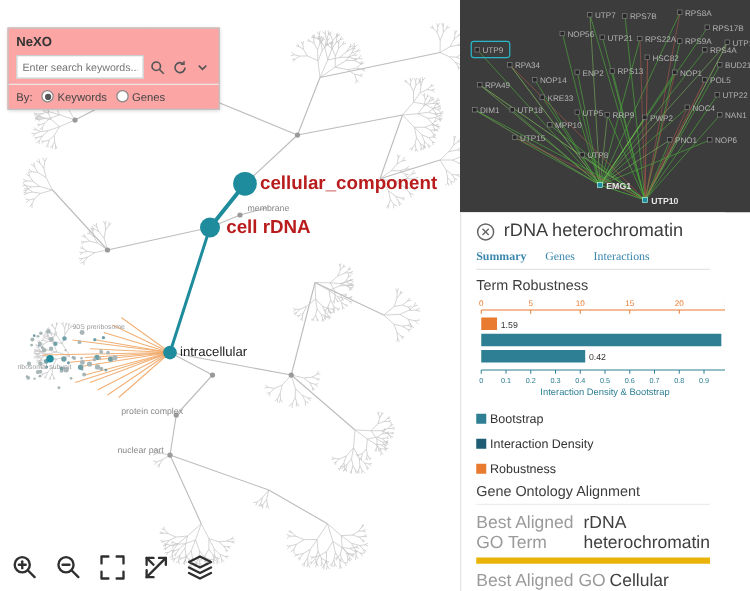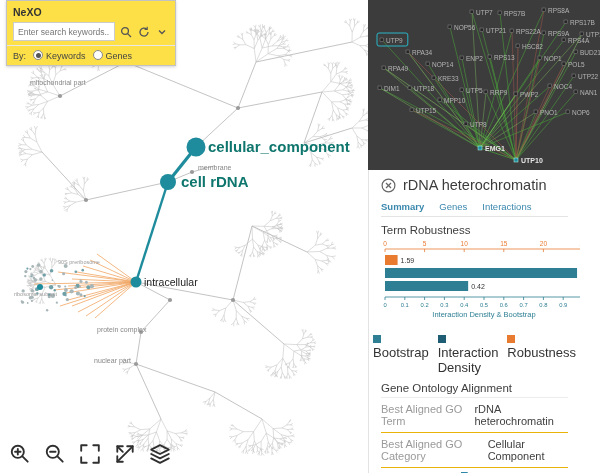--- a/index.html
+++ b/index.html
@@ -2,26 +2,26 @@
 <html><head>
 <meta charset="utf-8">
 <style>
   html,body{margin:0;padding:0;background:#888;}
   .app{position:relative;width:600px;height:473px;overflow:hidden;background:#fff;
        font-family:"Liberation Sans",sans-serif;}
   
   .left-panel{position:absolute;left:0;top:0;width:368px;height:473px;background:#fff;overflow:hidden;}
   #tree-svg{position:absolute;left:0;top:0;}
   .tree-label{position:absolute;white-space:nowrap;cursor:pointer;}
-  .tl-big{font-size:15px;font-weight:bold;color:#0f766e;}
+  .tl-big{font-size:15px;font-weight:bold;color:#b91c1c;}
   .tl-mid{font-size:10.5px;color:#222;}
   .tl-small{font-size:7px;color:#878787;}
   .tl-tiny{font-size:5.5px;color:#9a9a9a;}
   
-  .search-card{position:absolute;left:6px;top:0;width:168px;background:#fde047;
+  .search-card{position:absolute;left:6px;top:22px;width:168px;background:#fca5a5;
     border:1px solid #c2c2c2;box-shadow:0 1px 3px rgba(0,0,0,.18);z-index:5;font-size:9px;}
   .sc-top{padding:5px 6px 4px 6px;}
   .sc-title{font-size:10.5px;font-weight:bold;color:#333;margin-bottom:4px;}
   .sc-row{display:flex;align-items:center;gap:4px;}
   .sc-input{flex:1;min-width:0;height:15px;border:1px solid #ccc;font-size:8.5px;
     padding:1px 4px;color:#333;font-family:"Liberation Sans",sans-serif;}
   .sc-icon{display:inline-flex;align-items:center;justify-content:center;width:14px;height:14px;cursor:pointer;}
   .sc-bottom{display:flex;align-items:center;gap:7px;padding:4px 6px;border-top:1px solid #e8e8e8;color:#444;}
   .radio{display:inline-block;width:8px;height:8px;border:1px solid #888;border-radius:50%;
     vertical-align:-1px;margin-right:3px;position:relative;cursor:pointer;background:#fff;}
@@ -32,29 +32,29 @@
   .tb-btn{background:none;border:none;padding:0;cursor:pointer;width:24px;height:24px;}
   .tb-btn svg{stroke:#2f2f2f;fill:none;stroke-width:1.7;stroke-linecap:round;stroke-linejoin:round;}
   
   .network-panel{position:absolute;left:368px;top:0;width:232px;height:170px;overflow:hidden;}
   
   .detail-panel{position:absolute;left:368px;top:170px;width:212px;height:303px;background:#fff;
     border-left:1px solid #e3e3e3;box-sizing:border-box;padding:7px 12px 0 12px;overflow:hidden;}
   .detail-header{display:flex;align-items:center;gap:7px;}
   .detail-title{font-size:14.5px;color:#3c3c3c;font-weight:normal;}
   .tabs{display:flex;gap:15px;margin-top:8px;border-bottom:1px solid #e4e4e4;padding-bottom:4px;}
-  .tab{font-size:9.5px;color:#3a87ad;cursor:pointer;}
+  .tab{font-size:9.5px;color:#3a87ad;cursor:pointer;font-family:Liberation Serif, serif;}
   .tab.active{font-weight:bold;}
   .term-id{font-size:9.5px;color:#707070;margin-top:7px;}
   .section-h{font-size:11.5px;color:#3d3d3d;font-weight:normal;margin:7px 0 2px 0;}
-  .legend{display:flex;gap:9px;font-size:13px;color:#333;justify-content:center;margin-top:0;}
+  .legend{display:flex;gap:9px;font-size:10px;color:#333;justify-content:center;margin-top:0;flex-direction:column;}
   .legend .sw{width:8px;height:8px;display:inline-block;margin-right:3px;vertical-align:-1px;}
   .go-rows{border-top:1px solid #ededed;margin-top:3px;}
   .go-row{display:flex;justify-content:space-between;align-items:center;
-    font-size:11px;padding:5px 0;border-bottom:1px solid #eab308;}
+    font-size:14px;padding:5px 0;border-bottom:5px solid #eab308;}
   .go-row .lbl{color:#9a9a9a;}
   .go-row .val{color:#404040;}
 </style>
 </head>
 <body>
 
 <div class="app">
 
   <div class="left-panel">
     <svg id="tree-svg" width="368" height="473">

